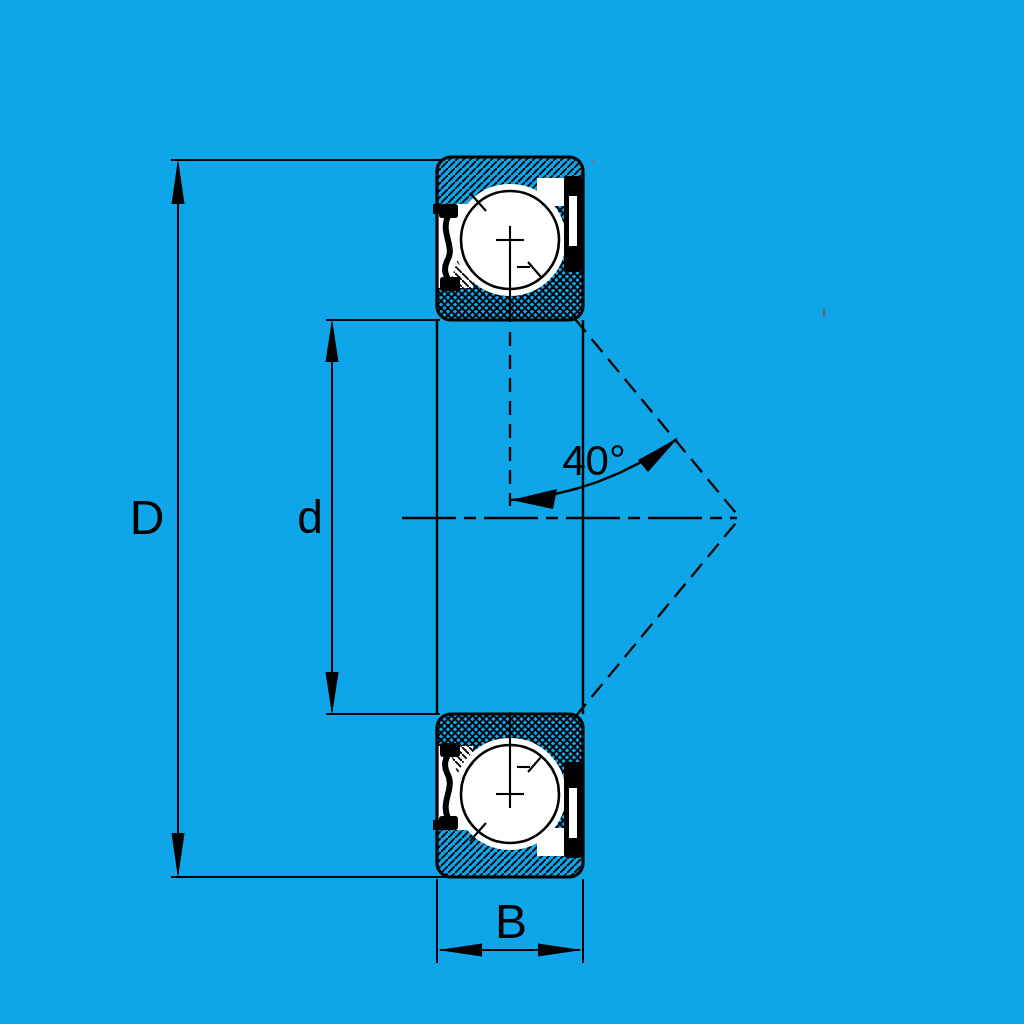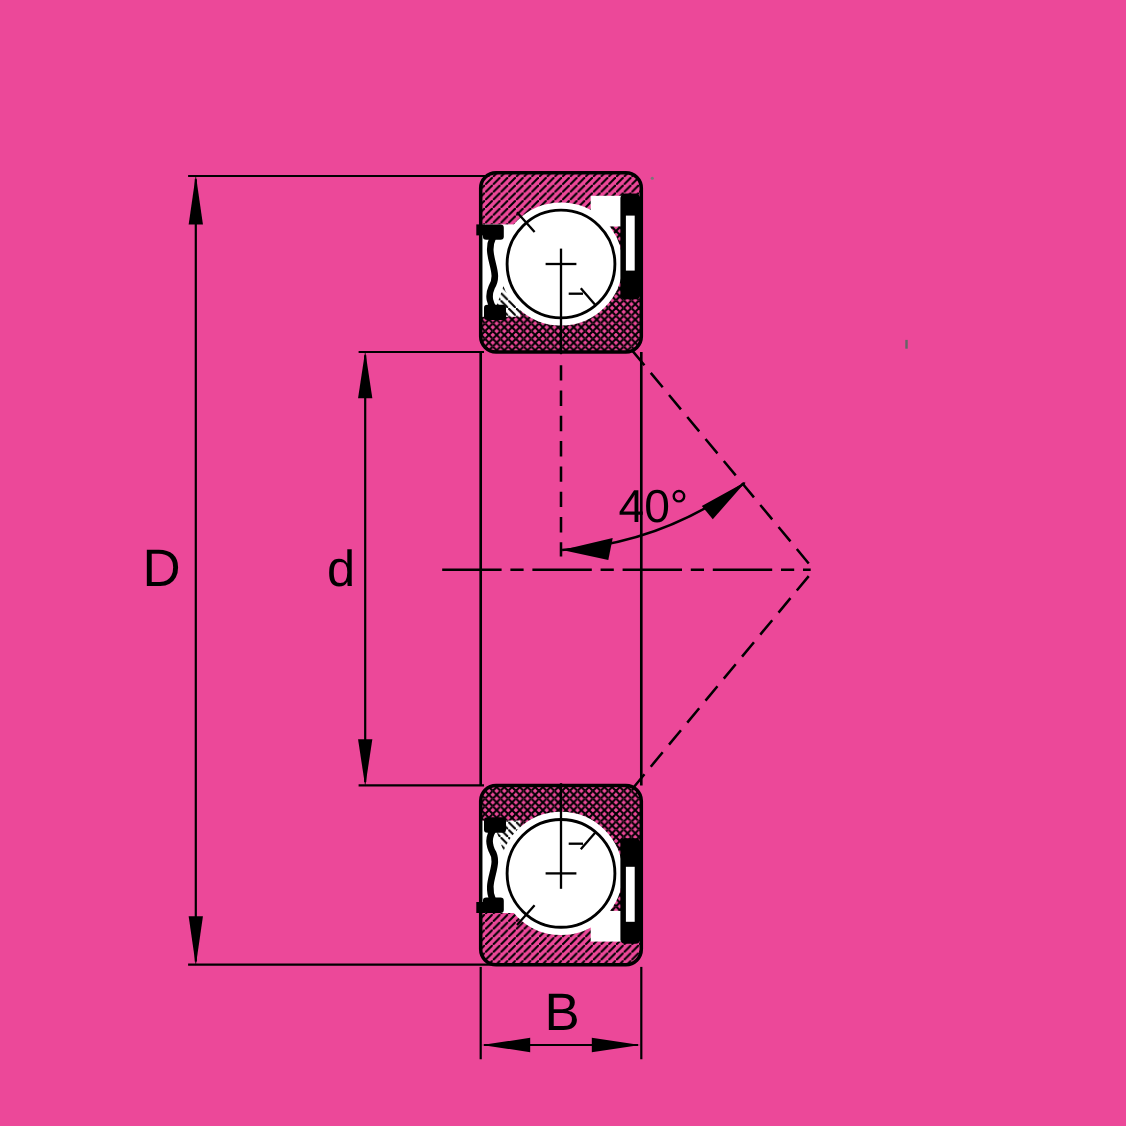--- a/index.html
+++ b/index.html
@@ -1,16 +1,16 @@
 <!DOCTYPE html>
 <html><head>
 <meta charset="utf-8">
 <style>
   html,body{margin:0;padding:0;background:#ffffff;}
-  .stage{width:1024px;height:1024px;position:relative;background:#ec4899;overflow:hidden;}
+  .stage{width:1024px;height:1024px;position:relative;background:#0ea5e9;overflow:hidden;}
   svg{display:block;}
   text{font-family:"Liberation Sans","DejaVu Sans",sans-serif;fill:#000;}
   .lbl-big{font-size:48px;}
   .lbl-d{font-size:46px;}
   .lbl-angle{font-size:42px;}
 </style>
 </head>
 <body>
 
 <div class="stage">

